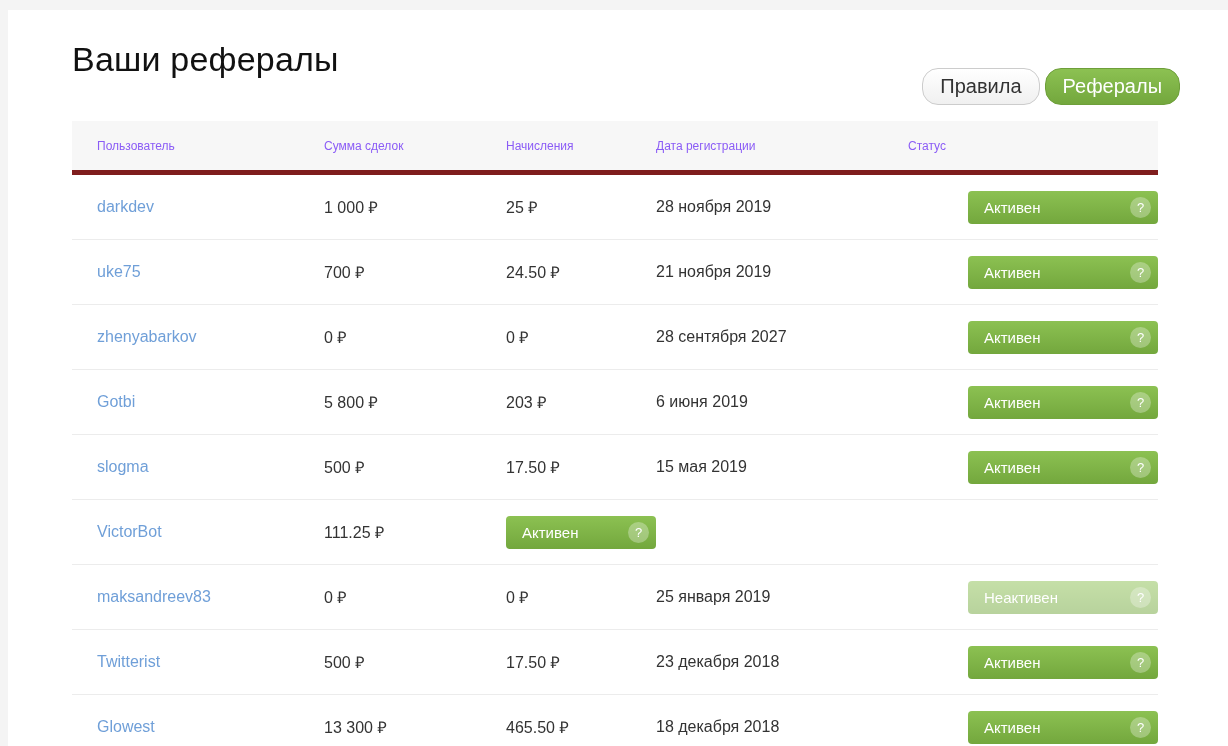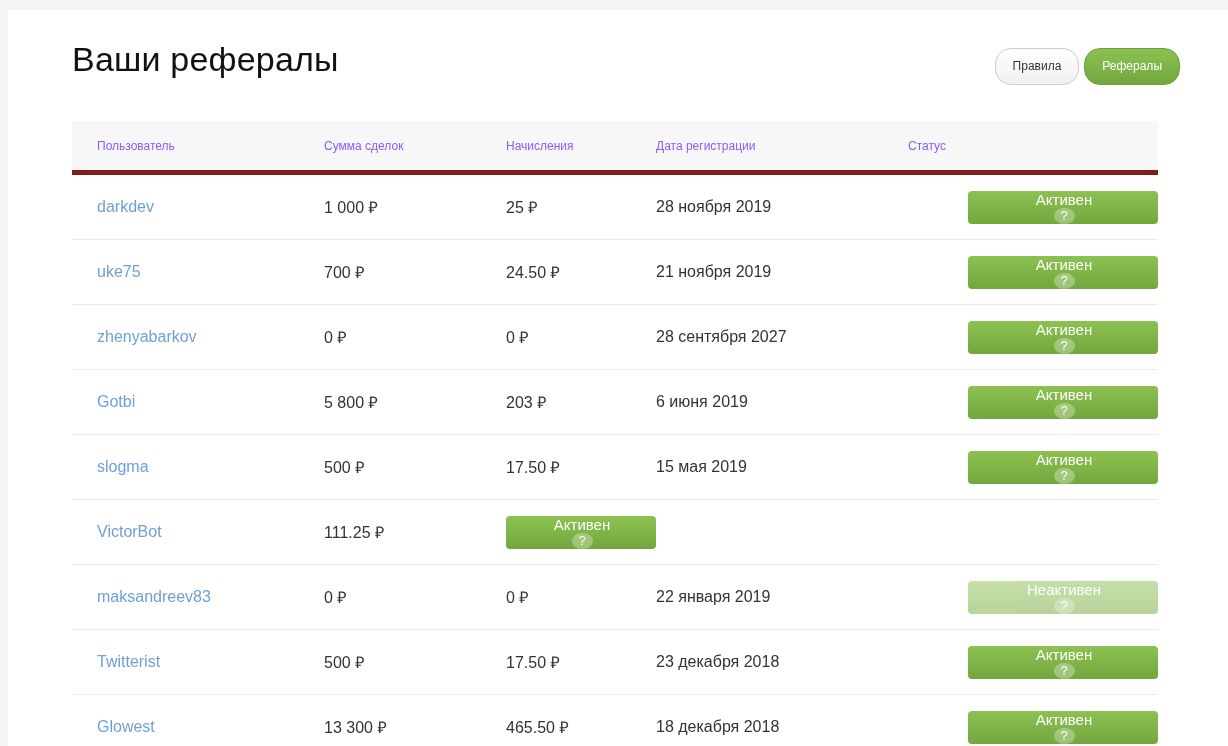--- a/index.html
+++ b/index.html
@@ -18,23 +18,24 @@
     font-size: 34px; font-weight: 400; color: #111111;
     letter-spacing: 0.2px;
   }
 
   .toolbar {
     position: absolute; top: 48px; right: 48px;
     display: flex; gap: 5px;
   }
   .btn {
     height: 37px; border-radius: 16px;
-    font-size: 12px; line-height: 35px;
+    font-size: 20px; line-height: 35px;
     padding: 0 17px; cursor: pointer;
     font-family: "Liberation Sans", sans-serif;
+    margin-top: 20px;
   }
   .btn-default {
     background: linear-gradient(#ffffff, #f0f0f0);
     border: 1px solid #cccccc;
     color: #333333;
   }
   .btn-primary {
     background: linear-gradient(#8cc152, #73a73d);
     border: 1px solid #6e9f3a;
     color: #ffffff;
@@ -62,26 +63,25 @@
     padding-left: 25px;
     border-bottom: 1px solid #ececec;
     font-size: 16px;
     color: #333333;
   }
   .user-link { color: #6f9fd8; text-decoration: none; cursor: pointer; }
   .status-cell { display: flex; justify-content: flex-end; }
   .status-badge {
     width: 190px; height: 33px;
     display: flex; align-items: center; justify-content: space-between;
-    padding: 0 14px 0 16px;
+    padding: 0 7px 0 16px;
     border-radius: 4px;
     background: linear-gradient(#8cc152, #73a73d);
     color: #ffffff; font-size: 15px;
     cursor: pointer;
-    flex-direction: column;
   }
   .status-badge.inactive { opacity: 0.5; align-items: center; }
   .help-circle {
     width: 21px; height: 21px; border-radius: 50%;
     background: rgba(255,255,255,0.3);
     display: flex; align-items: center; justify-content: center;
     font-size: 13px; color: #ffffff;
     cursor: pointer;
   }
 </style>
@@ -194,21 +194,21 @@
       </div>
     </div>
   </div>
 
   <div class="trow">
     <div>
       <a class="user-link">maksandreev83</a>
     </div>
     <div>0 ₽</div>
     <div>0 ₽</div>
-    <div>22 января 2019</div>
+    <div>25 января 2019</div>
     <div class="status-cell">
       <div class="status-badge inactive">
         <span>Неактивен</span>
         <span class="help-circle">?</span>
       </div>
     </div>
   </div>
 
   <div class="trow">
     <div>

